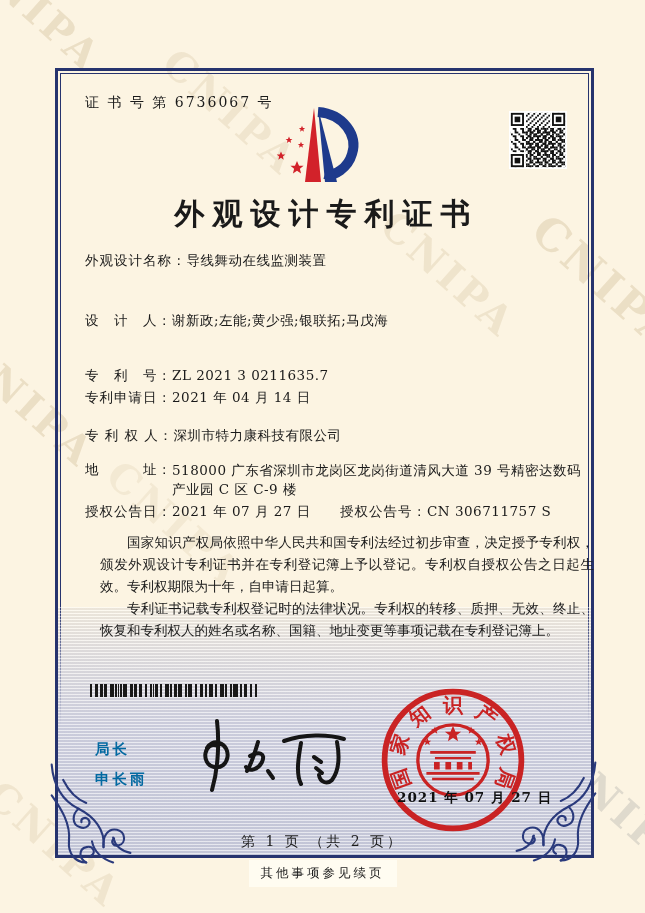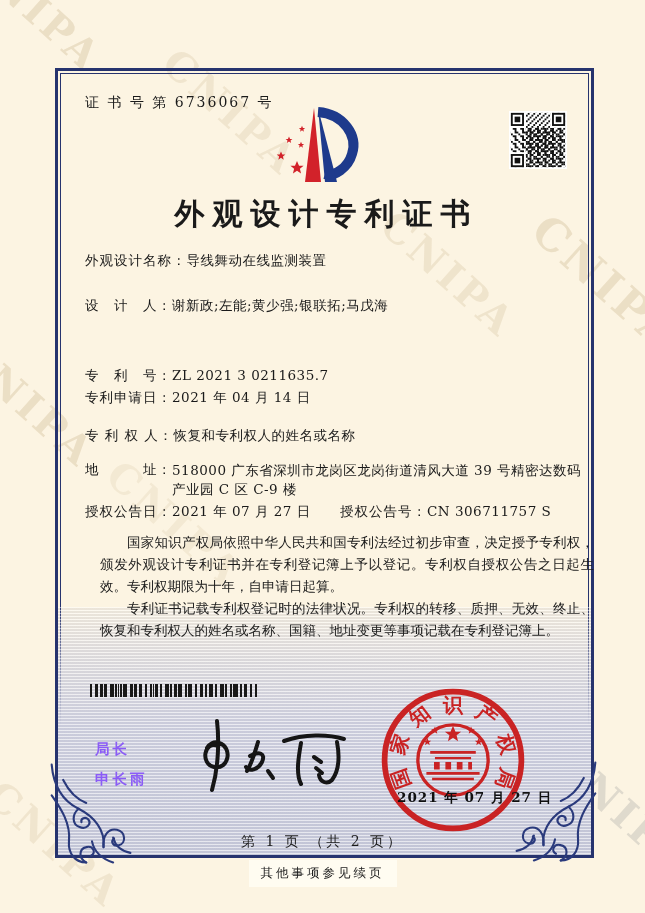--- a/index.html
+++ b/index.html
@@ -85,21 +85,21 @@
     background:
       repeating-linear-gradient(90deg,#191919 0 2px,transparent 2px 5px),
       repeating-linear-gradient(90deg,#191919 0 1px,transparent 1px 7px),
       repeating-linear-gradient(90deg,#191919 0 2px,transparent 2px 11px);
   }
 
   
   .director-label,.director-name{
     position:absolute;left:95px;z-index:4;
     font-family:"Liberation Sans","DejaVu Sans",sans-serif;
-    font-weight:700;font-size:14.5px;letter-spacing:3px;color:#8b5cf6;
+    font-weight:700;font-size:14.5px;letter-spacing:3px;color:#0369a1;
   }
   .director-label{top:740px;}
   .director-name{top:770px;}
   .signature{position:absolute;left:188px;top:714px;z-index:4;}
   .seal{position:absolute;left:377px;top:684px;z-index:4;opacity:.93;}
   .date-stamp{
     position:absolute;left:397px;top:789px;z-index:5;
     font-size:13.5px;letter-spacing:1px;color:#101010;font-weight:bold;
   }
   .page-info{
@@ -208,35 +208,35 @@
         <rect x="2" y="24" width="3" height="3" fill="#111"></rect>
     </g>
   </svg>
 
   <h1 class="title">外观设计专利证书</h1>
 
   <div class="row" style="top:252px">
     <span class="lbl">外观设计名称：</span>
     <span class="val">导线舞动在线监测装置</span>
   </div>
-  <div class="row" style="top:297px">
+  <div class="row" style="top:312px">
     <span class="lbl">设　计　人：</span>
     <span class="val">谢新政;左能;黄少强;银联拓;马戊海</span>
   </div>
   <div class="row" style="top:367px">
     <span class="lbl">专　利　号：</span>
     <span class="val">ZL 2021 3 0211635.7</span>
   </div>
   <div class="row" style="top:389px">
     <span class="lbl">专利申请日：</span>
     <span class="val">2021 年 04 月 14 日</span>
   </div>
   <div class="row" style="top:427px">
     <span class="lbl">专 利 权 人：</span>
-    <span class="val">恢复和专利权人的姓名或名称</span>
+    <span class="val">深圳市特力康科技有限公司</span>
   </div>
   <div class="row" style="top:461px">
     <span class="lbl">地　　　址：</span>
     <span class="val addr">518000 广东省深圳市龙岗区龙岗街道清风大道 39 号精密达数码产业园 C 区 C-9 楼</span>
   </div>
   <div class="row" style="top:503px">
     <span class="lbl">授权公告日：</span>
     <span class="val">2021 年 07 月 27 日</span>
   </div>
   <div class="row" style="top:503px;left:340px">

